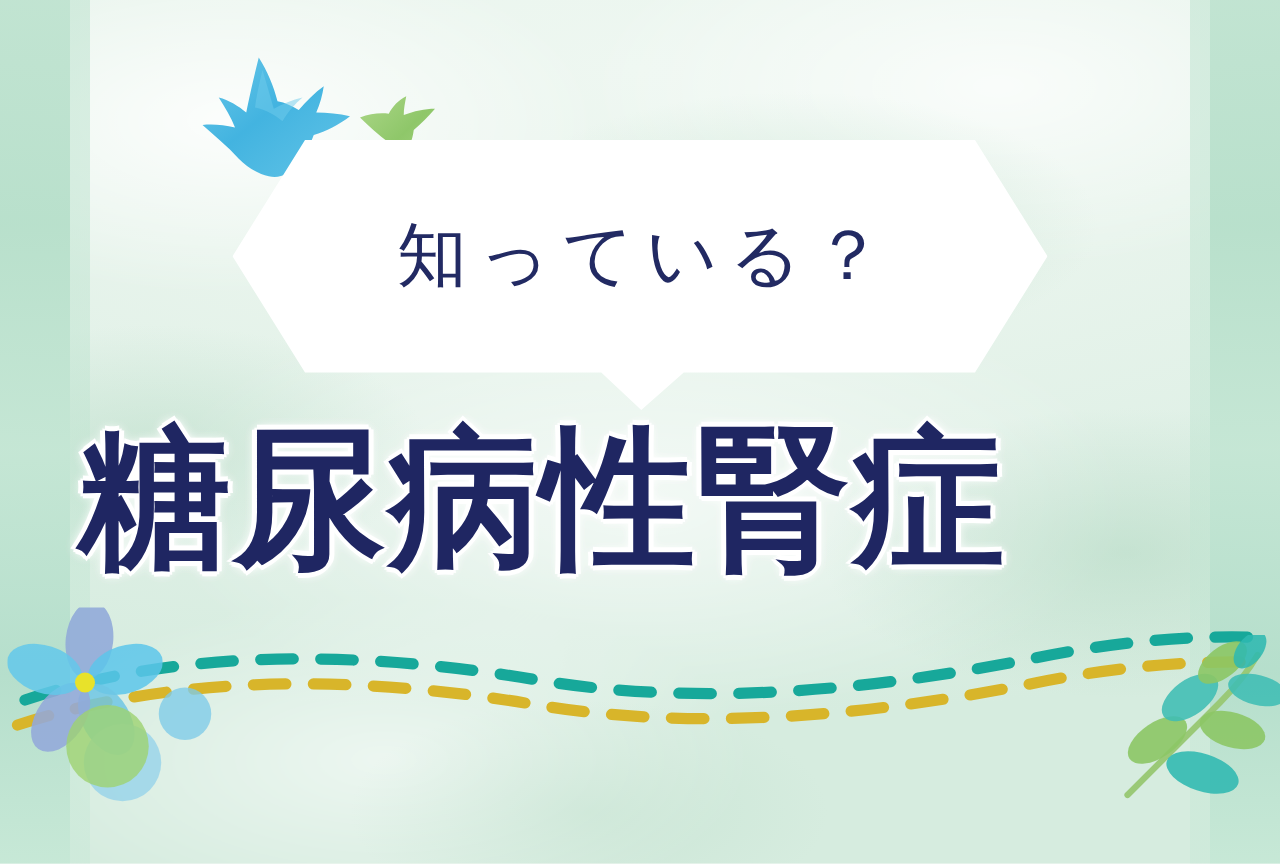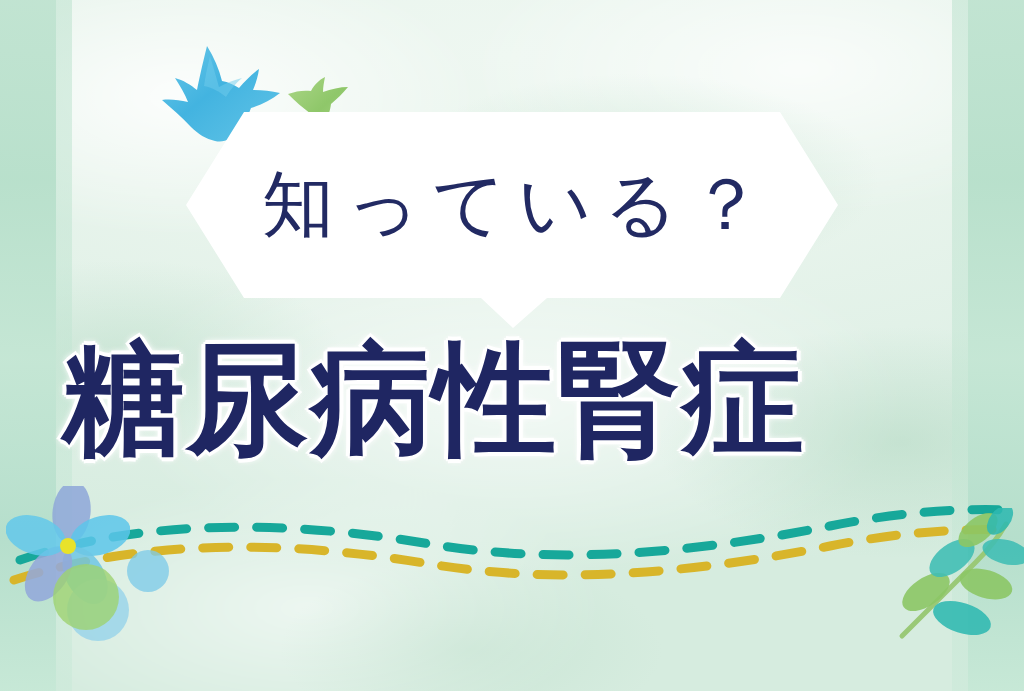--- a/index.html
+++ b/index.html
@@ -82,21 +82,21 @@
   .bubble-text {
     position: absolute;
     left: 0;
     top: 0;
     width: 652px;
     height: 186px;
     display: flex;
     align-items: center;
     justify-content: center;
     color: #222a63;
-    font-size: 72px;
+    font-size: 56px;
     letter-spacing: .17em;
     text-indent: .17em;
     font-weight: 400;
     font-family: "DejaVu Sans", "Liberation Sans", sans-serif;
     white-space: nowrap;
   }
 
   
   .heading {
     position: absolute;

